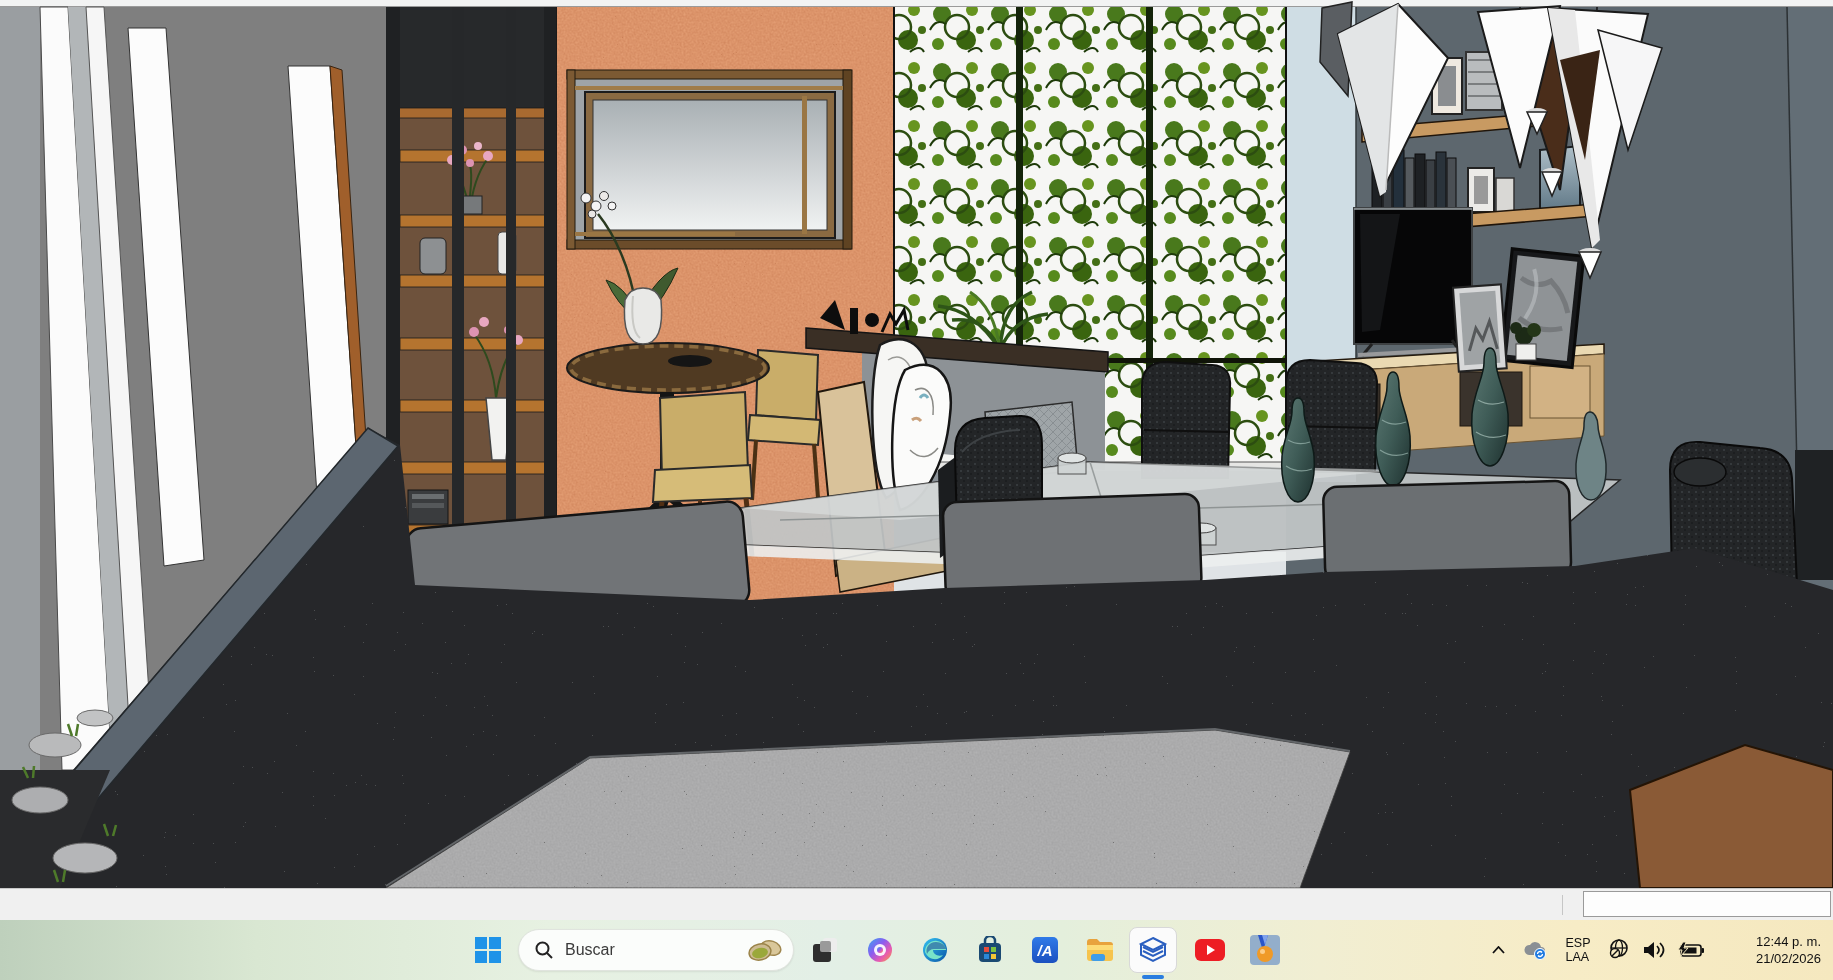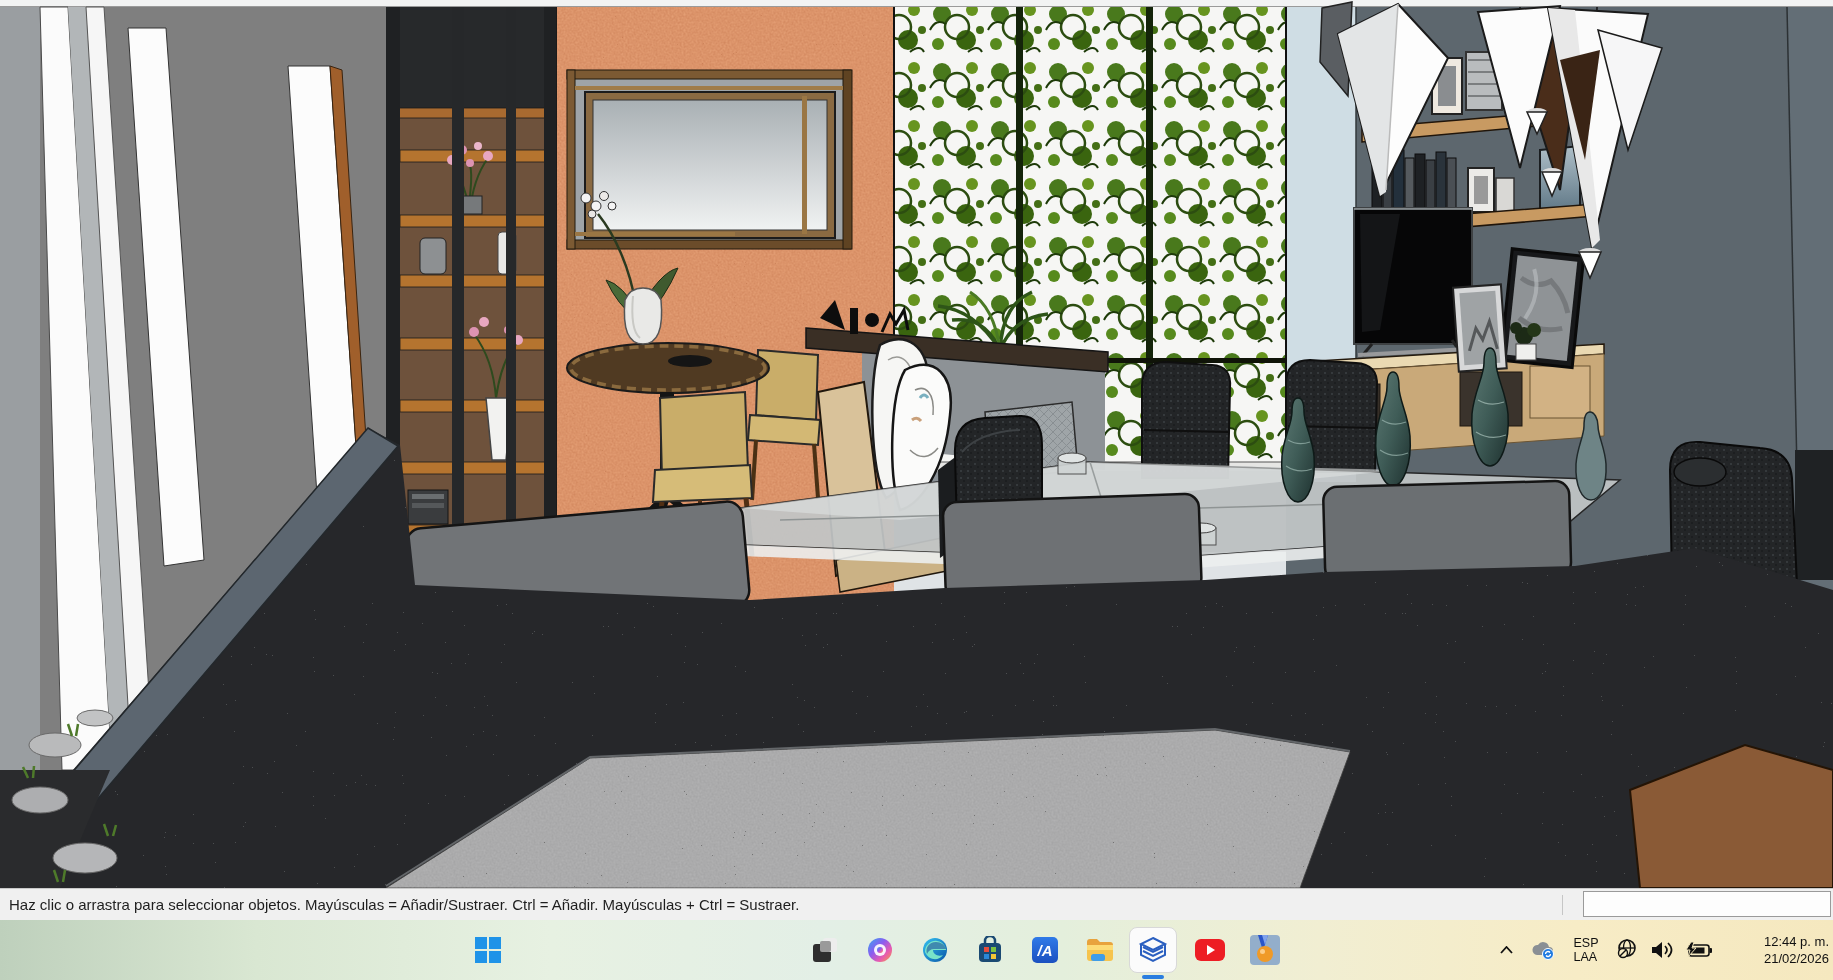--- a/index.html
+++ b/index.html
@@ -413,36 +413,47 @@
       <polygon points="1560,60 1600,50 1585,160" fill="#3a2415"></polygon>
       <ellipse cx="1552" cy="172" rx="10" ry="4" fill="#ddd"></ellipse>
       <polygon points="1542,172 1562,172 1552,196" fill="#fff" stroke="#222" stroke-width="1.5"></polygon>
       <ellipse cx="1590" cy="252" rx="11" ry="4" fill="#ddd"></ellipse>
       <polygon points="1579,252 1601,252 1590,278" fill="#fff" stroke="#222" stroke-width="1.5"></polygon>
     </g>
   </svg>
   </div>
 
   <div id="statusbar">
-    <span id="status-text">Haz clic o arrastra para seleccionar objetos. Mayúsculas = Añadir/Sustraer. Ctrl = Añadir. Mayúsculas + Ctrl = Sustraer.</span>
     <div id="status-divider"></div>
     <div id="measure-box"></div>
   </div>
 
   <div id="taskbar">
 
     <div class="tb-item" style="left:468px">
       <svg width="26" height="26" viewBox="0 0 26 26">
         <rect x="0" y="0" width="12" height="12" fill="#1f93e8"></rect>
         <rect x="14" y="0" width="12" height="12" fill="#1f93e8"></rect>
         <rect x="0" y="14" width="12" height="12" fill="#1f93e8"></rect>
         <rect x="14" y="14" width="12" height="12" fill="#1f93e8"></rect>
       </svg>
     </div>
 
+    <div id="search-pill">
+      <svg class="q" width="18" height="18" viewBox="0 0 18 18">
+        <circle cx="7.5" cy="7.5" r="6" fill="none" stroke="#222" stroke-width="2"></circle>
+        <line x1="12" y1="12" x2="17" y2="17" stroke="#222" stroke-width="2"></line>
+      </svg>
+      <span id="search-text">Buscar</span>
+      <svg id="search-img" width="36" height="26" viewBox="0 0 36 26">
+        <ellipse cx="24" cy="11" rx="10" ry="7" fill="#d9c79a" stroke="#a08850" stroke-width="1.5" transform="rotate(18 24 11)"></ellipse>
+        <ellipse cx="13" cy="15" rx="11" ry="8" fill="#cdbb92" stroke="#9a8348" stroke-width="1.5" transform="rotate(-12 13 15)"></ellipse>
+        <ellipse cx="13" cy="16" rx="8" ry="5" fill="#9aa83a" transform="rotate(-12 13 16)"></ellipse>
+      </svg>
+    </div>
 
     <div class="tb-item" style="left:805px">
       <svg width="26" height="26" viewBox="0 0 26 26">
         <rect x="1" y="7" width="18" height="18" rx="3" fill="#2e2e2e"></rect>
         <rect x="11" y="1" width="14" height="14" rx="3" fill="#ededed" stroke="#bdbd bd" stroke-width="1"></rect>
         <rect x="8" y="4" width="11" height="11" rx="2" fill="#9a9a9a"></rect>
       </svg>
     </div>
 
     <div class="tb-item" style="left:860px">
@@ -571,21 +582,21 @@
         </svg>
       </div>
       <div class="tray-ic" style="width:40px">
         <svg width="28" height="18" viewBox="0 0 28 18">
           <rect x="4" y="4" width="20" height="11" rx="2.5" fill="none" stroke="#111" stroke-width="1.6"></rect>
           <rect x="24.5" y="7" width="2.5" height="5" rx="1" fill="#111"></rect>
           <rect x="6.5" y="6.5" width="13" height="6" fill="#111"></rect>
           <path d="M6,1 L1,9 h4 L3,16 L11,7 h-4 L9,1 Z" fill="#111" stroke="#f2e6bd" stroke-width="1"></path>
         </svg>
       </div>
-      <div class="tray-ic" style="width:110px;padding-right:4px;justify-content:flex-end">
+      <div class="tray-ic" style="width:110px;padding-right:12px;justify-content:flex-end">
         <div id="clock">
           <div>12:44 p. m.</div>
           <div>21/02/2026</div>
         </div>
       </div>
     </div>
   </div>
 </div>
 
 </body></html>

